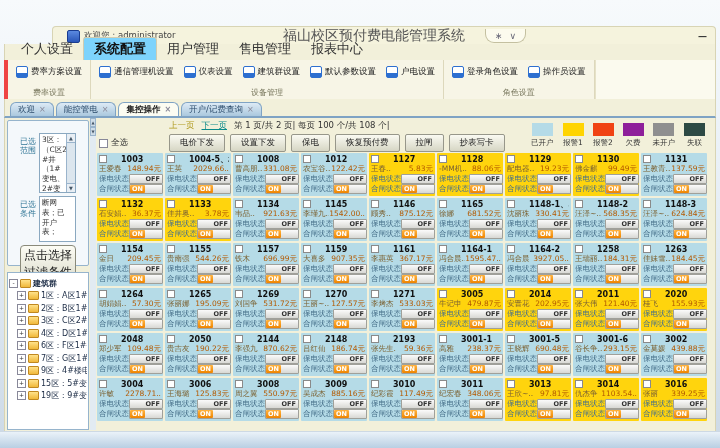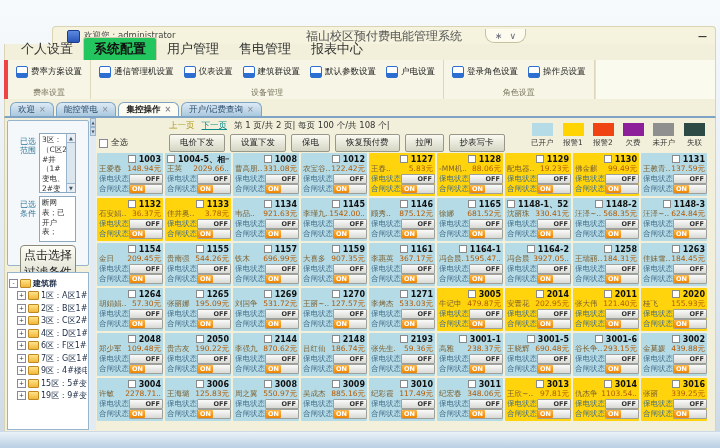--- a/index.html
+++ b/index.html
@@ -6,30 +6,30 @@
   body{width:720px;height:448px;overflow:hidden;position:relative;
        font-family:"DejaVu Sans","Liberation Sans",sans-serif;
        background:linear-gradient(180deg,#f7fafc 0%,#e3ecf4 55%,#ccd9e6 100%);}
   
   #titlebar{position:absolute;left:4px;right:4px;top:26px;height:18px;background:#f5f3dd;
             border:1px solid #d8d4b4;border-bottom:none;border-radius:4px 4px 0 0;
             display:flex;align-items:center;font-size:8.5px;color:#444;margin-left:48px;}
   .appicon{width:11px;height:11px;background:linear-gradient(#5b8ae0,#2a56b8);border:1px solid #1a3c90;
            border-radius:2px;margin:0 4px 0 14px;}
   .tleft{display:flex;align-items:center;width:230px;}
-  .tcenter{flex:1;text-align:center;color:#555;font-size:12px;}
+  .tcenter{flex:1;text-align:left;color:#555;font-size:14px;}
   .tright{width:230px;display:flex;align-items:center;justify-content:space-between;}
   .tcontrols{border:1px solid #c4c0a0;border-top:none;border-radius:0 0 9px 9px;background:#fcfbee;
              padding:0 9px;height:13px;display:flex;align-items:center;gap:7px;color:#667;font-size:9px;}
   .minbtn{margin-right:8px;color:#333;font-weight:bold;font-size:9px;cursor:default;}
   #menubar{position:absolute;left:4px;right:4px;top:44px;height:16px;background:#f2f0da;
            border-left:1px solid #d8d4b4;border-right:1px solid #d8d4b4;
            display:flex;align-items:flex-end;padding-left:6px;font-size:13px;color:#333;}
   .mitem{padding:2px 10px;}
-  .mitem.active{font-weight:bold;background:#22c55e;border:1px solid #d0ccb0;border-bottom:none;
+  .mitem.active{font-weight:bold;background:#7dd3fc;border:1px solid #d0ccb0;border-bottom:none;
                 border-radius:3px 3px 0 0;color:#111;}
   #toolbar{position:absolute;left:4px;right:4px;top:60px;height:39px;background:#f7f5e6;
            border-left:4px solid #ef4444;border-right:1px solid #d8d4b4;border-bottom:1px solid #e0dcc0;
            display:flex;}
   .tgroup{position:relative;border-right:1px solid #ddd8bc;display:flex;align-items:flex-start;
           padding:4px 3px 11px 3px;}
   .tglabel{position:absolute;bottom:1px;left:0;right:0;text-align:center;font-size:8px;color:#77765c;}
   .tbtn{display:flex;align-items:center;gap:3px;font-size:8.5px;color:#222;padding:2px 5px;cursor:default;}
   .ticon{width:10px;height:10px;flex:0 0 10px;border:1px solid #2d6fd0;border-radius:2px;
          background:linear-gradient(#ffffff 55%,#2d6fd0 55%);}
@@ -88,21 +88,21 @@
   #legend{position:absolute;right:8px;top:5px;display:flex;gap:9px;}
   .litem{text-align:center;}
   .lswatch{width:21px;height:13px;margin:0 auto 2px;}
   .llabel{font-size:7.5px;color:#333;}
   #grid{position:absolute;left:0;top:35px;display:grid;grid-template-columns:repeat(9,66px);
         grid-auto-rows:43px;gap:2px;}
   .card{position:relative;padding:1px 2px;box-sizing:border-box;overflow:hidden;font-size:7.5px;
         border-radius:1px;}
   .card.blue{background:#b5dbe7;}
   .card.yellow{background:#ffd40d;}
-  .chead{display:flex;align-items:center;gap:3px;height:10px;justify-content:flex-end;}
+  .chead{display:flex;align-items:center;gap:14px;height:10px;}
   .ccheck{width:6px;height:6px;background:#fff;border:1px solid #8a8a8a;flex:0 0 6px;}
   .cid{font-weight:bold;font-size:8px;color:#111;white-space:nowrap;overflow:hidden;}
   .cname{display:flex;justify-content:space-between;height:10px;overflow:hidden;}
   .cname .nm{color:#7b6233;white-space:nowrap;overflow:hidden;max-width:34px;}
   .cname .amt{color:#b35900;white-space:nowrap;}
   .crow{display:flex;justify-content:space-between;align-items:center;height:10px;}
   .clabel{color:#47708a;font-size:7.5px;white-space:nowrap;}
   .toggle{width:32px;height:8px;flex:0 0 32px;border:1px solid #a0a09a;border-radius:1px;
           background:linear-gradient(#fbfbfb,#d8d8d4);position:relative;}
   .toggle .offtxt{position:absolute;right:2px;top:0;font-size:6.5px;line-height:8px;color:#333;

